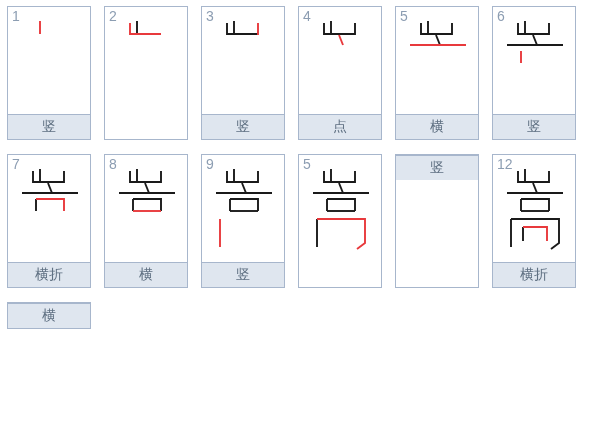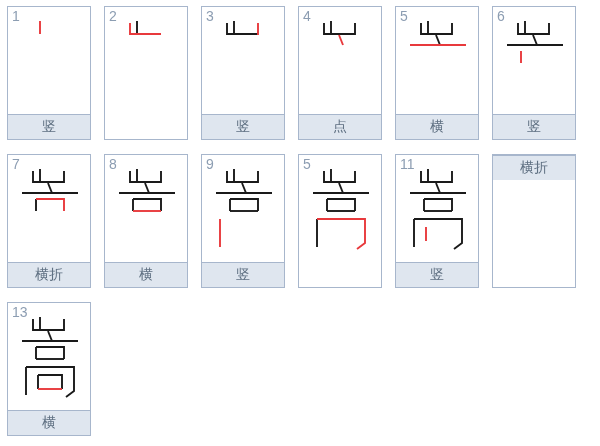--- a/index.html
+++ b/index.html
@@ -208,61 +208,44 @@
           <path d="M 14 38 L 70 38" fill="none" stroke-linecap="butt" stroke-linejoin="miter" stroke="#1a1a1a" stroke-width="1.9"></path>
           <path d="M 28 44 L 28 56" fill="none" stroke-linecap="butt" stroke-linejoin="miter" stroke="#1a1a1a" stroke-width="1.9"></path>
           <path d="M 28 44 L 56 44 L 56 56" fill="none" stroke-linecap="butt" stroke-linejoin="miter" stroke="#1a1a1a" stroke-width="1.9"></path>
           <path d="M 28 56 L 56 56" fill="none" stroke-linecap="butt" stroke-linejoin="miter" stroke="#1a1a1a" stroke-width="1.9"></path>
           <path d="M 18 64 L 18 92" fill="none" stroke-linecap="butt" stroke-linejoin="miter" stroke="#1a1a1a" stroke-width="1.9"></path>
           <path d="M 18 64 L 66 64 L 66 88 L 58 94" fill="none" stroke-linecap="butt" stroke-linejoin="miter" stroke="#e8393c" stroke-width="1.9"></path>
         </svg>
       </div>
     </div>
     <div class="cell">
-      <div class="cell-canvas">
-        <div class="idx">11</div>
-        <svg class="glyph" viewBox="0 0 84 107">
-          <path d="M 32 14 L 32 27" fill="none" stroke-linecap="butt" stroke-linejoin="miter" stroke="#1a1a1a" stroke-width="1.9"></path>
-          <path d="M 25 16 L 25 27 L 56 27" fill="none" stroke-linecap="butt" stroke-linejoin="miter" stroke="#1a1a1a" stroke-width="1.9"></path>
-          <path d="M 56 16 L 56 28" fill="none" stroke-linecap="butt" stroke-linejoin="miter" stroke="#1a1a1a" stroke-width="1.9"></path>
-          <path d="M 40 28 L 44 38" fill="none" stroke-linecap="butt" stroke-linejoin="miter" stroke="#1a1a1a" stroke-width="1.9"></path>
-          <path d="M 14 38 L 70 38" fill="none" stroke-linecap="butt" stroke-linejoin="miter" stroke="#1a1a1a" stroke-width="1.9"></path>
-          <path d="M 28 44 L 28 56" fill="none" stroke-linecap="butt" stroke-linejoin="miter" stroke="#1a1a1a" stroke-width="1.9"></path>
-          <path d="M 28 44 L 56 44 L 56 56" fill="none" stroke-linecap="butt" stroke-linejoin="miter" stroke="#1a1a1a" stroke-width="1.9"></path>
-          <path d="M 28 56 L 56 56" fill="none" stroke-linecap="butt" stroke-linejoin="miter" stroke="#1a1a1a" stroke-width="1.9"></path>
-          <path d="M 18 64 L 18 92" fill="none" stroke-linecap="butt" stroke-linejoin="miter" stroke="#1a1a1a" stroke-width="1.9"></path>
-          <path d="M 18 64 L 66 64 L 66 88 L 58 94" fill="none" stroke-linecap="butt" stroke-linejoin="miter" stroke="#1a1a1a" stroke-width="1.9"></path>
-          <path d="M 30 72 L 30 86" fill="none" stroke-linecap="butt" stroke-linejoin="miter" stroke="#e8393c" stroke-width="1.9"></path>
-        </svg>
-      </div>
-      <div class="cell-label">
-        <span>竖</span>
-      </div>
-    </div>
-    <div class="cell">
-      <div class="cell-label">
-        <span>横折</span>
-      </div>
-    </div>
-    <div class="cell">
-      <div class="cell-canvas">
-        <div class="idx">13</div>
+      <div class="cell-label">
+        <span>竖</span>
+      </div>
+    </div>
+    <div class="cell">
+      <div class="cell-canvas">
+        <div class="idx">12</div>
         <svg class="glyph" viewBox="0 0 84 107">
           <path d="M 32 14 L 32 27" fill="none" stroke-linecap="butt" stroke-linejoin="miter" stroke="#1a1a1a" stroke-width="1.9"></path>
           <path d="M 25 16 L 25 27 L 56 27" fill="none" stroke-linecap="butt" stroke-linejoin="miter" stroke="#1a1a1a" stroke-width="1.9"></path>
           <path d="M 56 16 L 56 28" fill="none" stroke-linecap="butt" stroke-linejoin="miter" stroke="#1a1a1a" stroke-width="1.9"></path>
           <path d="M 40 28 L 44 38" fill="none" stroke-linecap="butt" stroke-linejoin="miter" stroke="#1a1a1a" stroke-width="1.9"></path>
           <path d="M 14 38 L 70 38" fill="none" stroke-linecap="butt" stroke-linejoin="miter" stroke="#1a1a1a" stroke-width="1.9"></path>
           <path d="M 28 44 L 28 56" fill="none" stroke-linecap="butt" stroke-linejoin="miter" stroke="#1a1a1a" stroke-width="1.9"></path>
           <path d="M 28 44 L 56 44 L 56 56" fill="none" stroke-linecap="butt" stroke-linejoin="miter" stroke="#1a1a1a" stroke-width="1.9"></path>
           <path d="M 28 56 L 56 56" fill="none" stroke-linecap="butt" stroke-linejoin="miter" stroke="#1a1a1a" stroke-width="1.9"></path>
           <path d="M 18 64 L 18 92" fill="none" stroke-linecap="butt" stroke-linejoin="miter" stroke="#1a1a1a" stroke-width="1.9"></path>
           <path d="M 18 64 L 66 64 L 66 88 L 58 94" fill="none" stroke-linecap="butt" stroke-linejoin="miter" stroke="#1a1a1a" stroke-width="1.9"></path>
           <path d="M 30 72 L 30 86" fill="none" stroke-linecap="butt" stroke-linejoin="miter" stroke="#1a1a1a" stroke-width="1.9"></path>
-          <path d="M 30 72 L 54 72 L 54 86" fill="none" stroke-linecap="butt" stroke-linejoin="miter" stroke="#1a1a1a" stroke-width="1.9"></path>
-          <path d="M 30 86 L 54 86" fill="none" stroke-linecap="butt" stroke-linejoin="miter" stroke="#e8393c" stroke-width="1.9"></path>
-        </svg>
-      </div>
+          <path d="M 30 72 L 54 72 L 54 86" fill="none" stroke-linecap="butt" stroke-linejoin="miter" stroke="#e8393c" stroke-width="1.9"></path>
+        </svg>
+      </div>
+      <div class="cell-label">
+        <span>横折</span>
+      </div>
+    </div>
+    <div class="cell">
       <div class="cell-label">
         <span>横</span>
       </div>
     </div>
   </div>
 
 </body></html>

